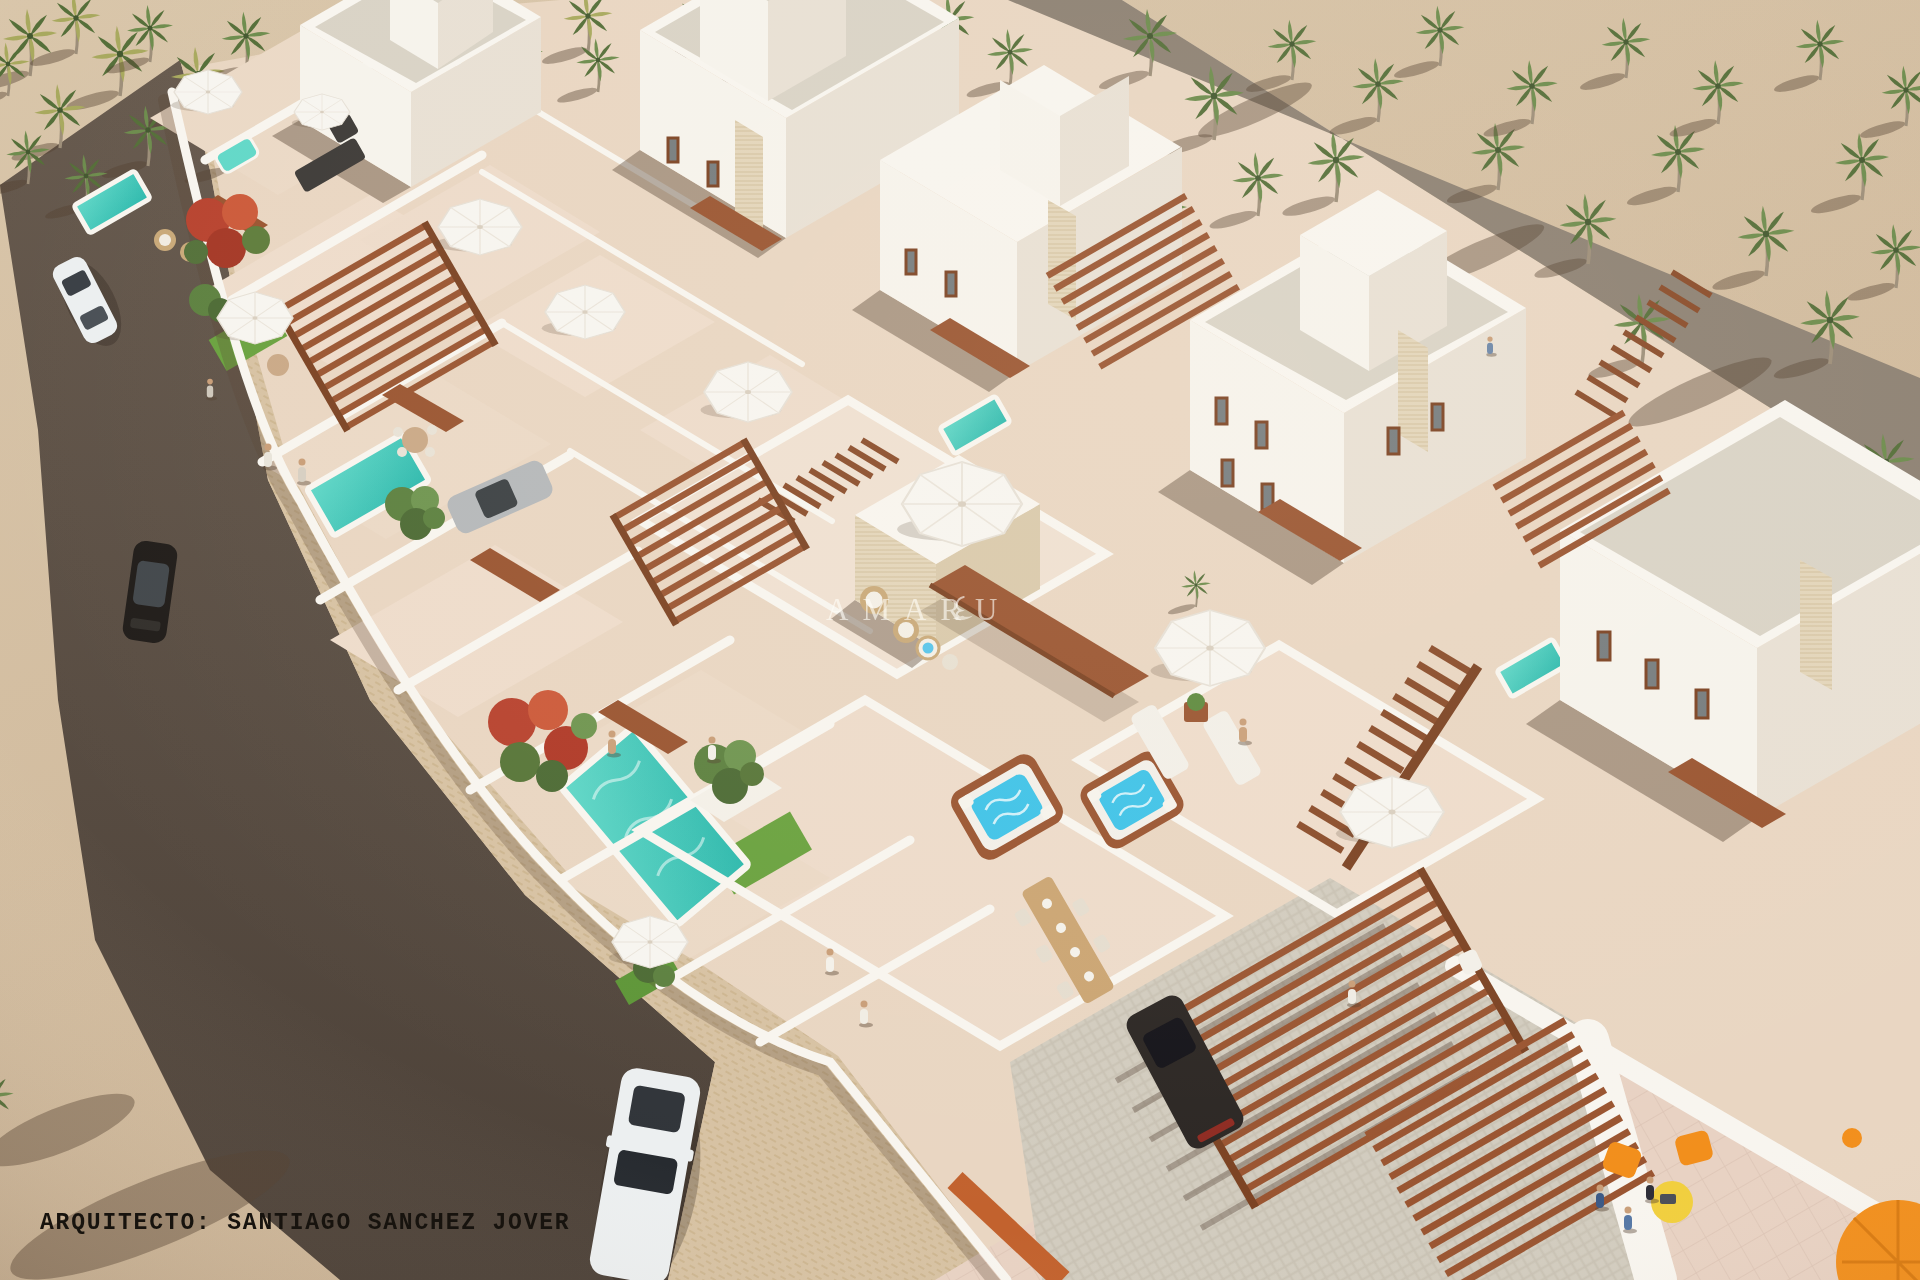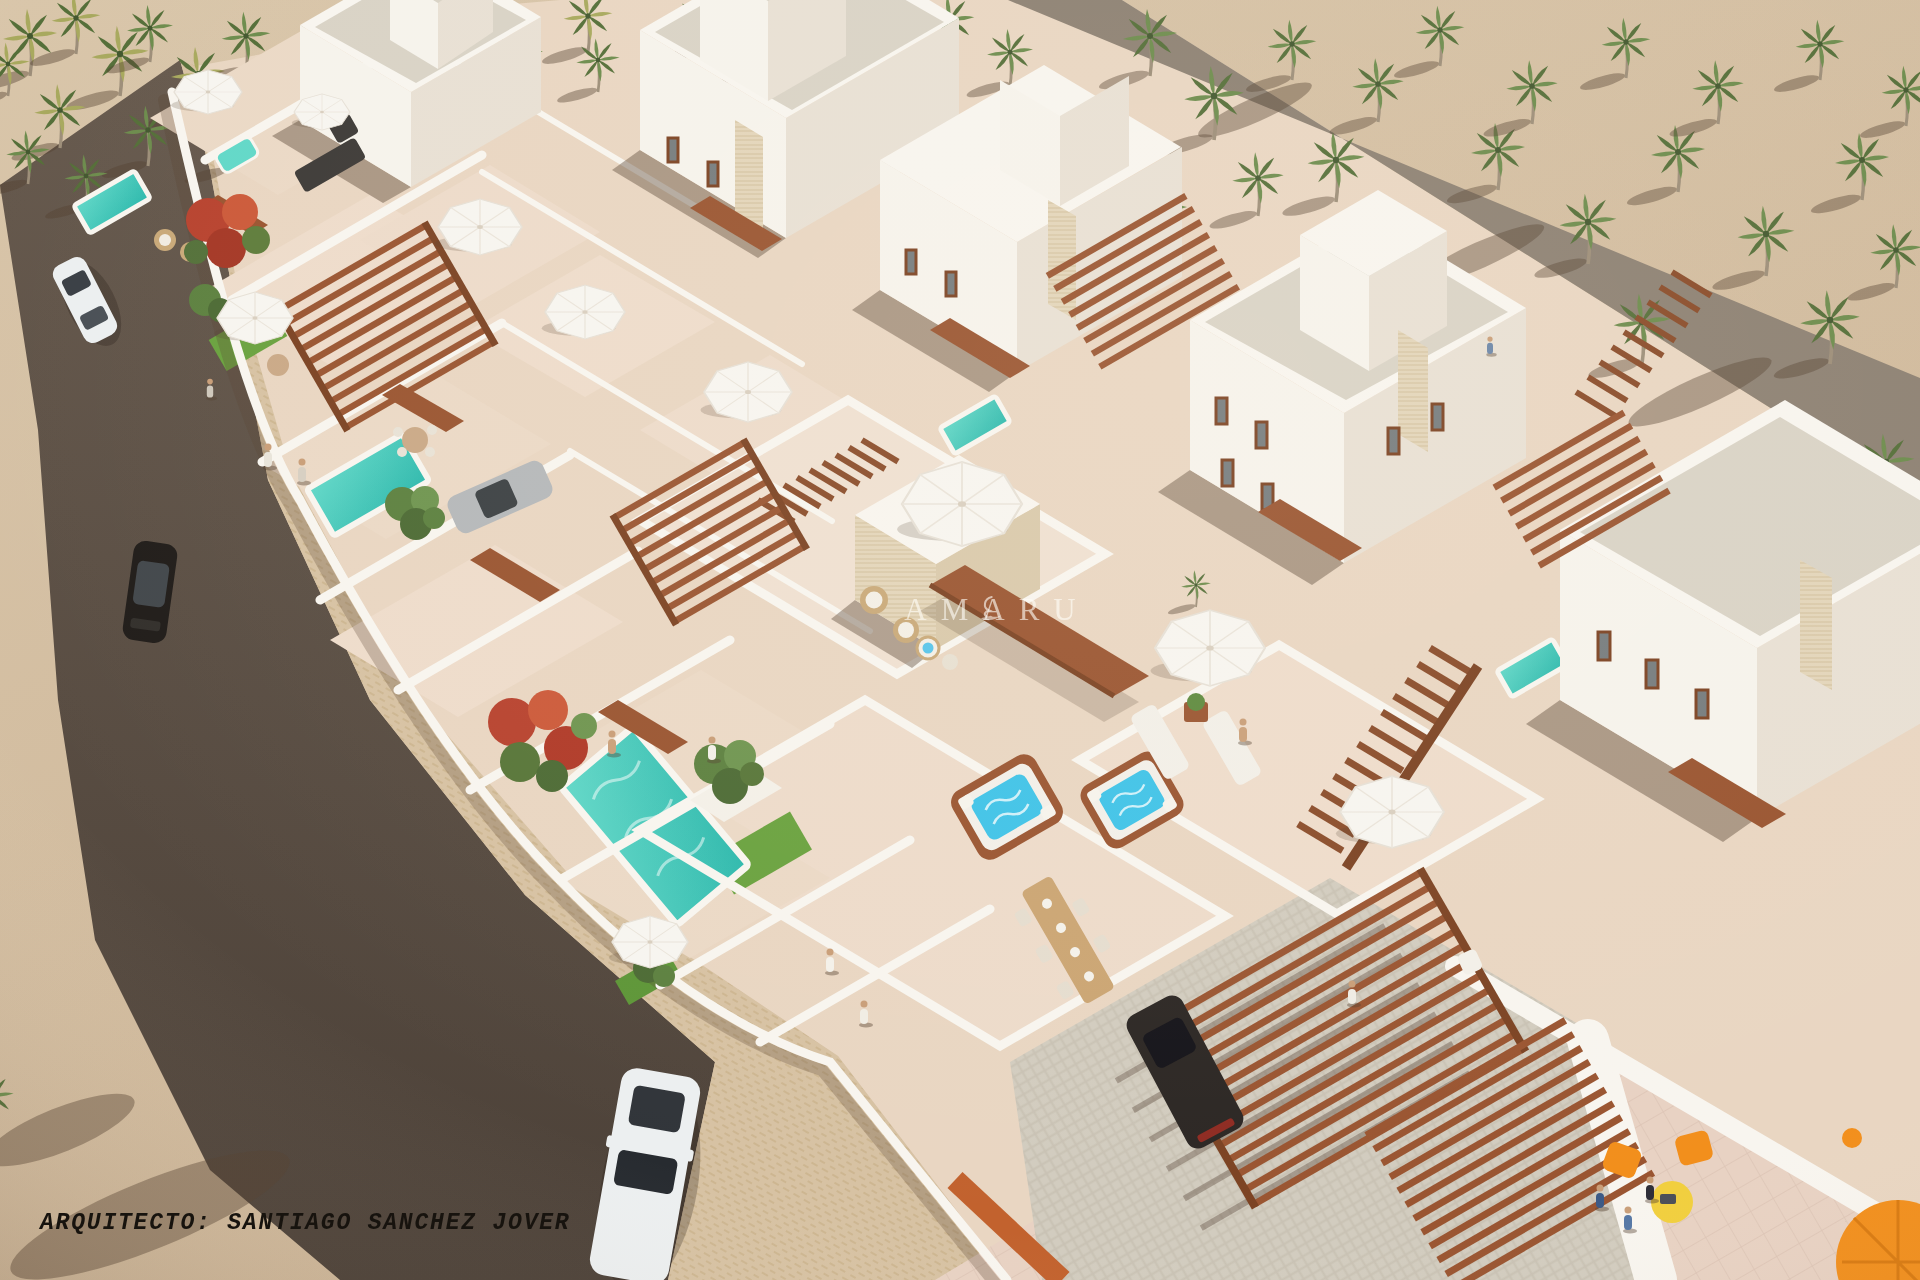--- a/index.html
+++ b/index.html
@@ -1,26 +1,26 @@
 <!DOCTYPE html>
 <html style="--sand: #d3bd9e; --sand-light: #dcc9ae; --road-top: #675a4e; --road-bottom: #4c4138; --side: #d7c2a3; --side-dash: #cdb691; --floor: #e9d6c2; --tile: #e8d2c3; --tile-line: #dcc4b5; --wall: #f8f5ef; --face-bright: #f6f3ec; --face-shade: #e8e0d4; --gravel: #d9d3c6; --stone: #e3d5ba; --stone-line: #d2c09c; --lane: #8d8173; --cob: #c9c2b4; --cob-light: #d2ccbf; --pool: #2cb8ac; --pool-light: #62d8c8; --jacuzzi-water: #3fc3e8; --wood: #9a5531; --wood-dark: #7c4323; --terracotta: #c2622e; --lawn: #6aa23f; --palm1: #6d8c4d; --palm2: #556f39; --palm3: #a8a95e; --trunk: #9d8e79; --shadow: rgba(84,64,48,0.42); --red-tree: #b8432f; --car-white: #eceff0; --car-black: #211d1a; --car-silver: #b5b8ba; --car-dark: #2c2724; --accent-orange: #f28f1c; --accent-yellow: #f1cf3e; --skin: #c99e78;"><head>
 <meta charset="utf-8">
 <style>
   html,body{margin:0;padding:0;background:#222;}
   .stage{position:relative;width:1920px;height:1280px;overflow:hidden;
          background:var(--sand,#d3bd9e);font-family:"Liberation Sans",sans-serif;}
   svg{position:absolute;inset:0;display:block;}
-  .watermark{position:absolute;left:840px;top:592px;width:300px;text-align:center;
+  .watermark{position:absolute;left:812px;top:592px;width:300px;
     color:rgba(255,253,247,.62);pointer-events:none;}
   .watermark .logo{display:block;margin:0 auto 2px auto;width:34px;height:32px;}
   .watermark .brand{font-family:"Liberation Serif",serif;font-weight:400;
     font-size:31px;letter-spacing:14px;padding-left:14px;white-space:nowrap;}
   .credit{position:absolute;left:40px;top:1210px;
     font-family:"Liberation Mono",monospace;font-weight:bold;font-size:23px;
-    letter-spacing:1.8px;color:#17130e;white-space:nowrap;font-style:italic;}
+    letter-spacing:1.8px;color:#17130e;white-space:nowrap;}
   .fr{fill:url(#roadG)} .fside{fill:url(#pav)} .fcomp{fill:var(--floor,#e9d6c2)}
   .flane{fill:var(--lane,#8d8173)} .fcob{fill:url(#cob)}
   .t1{fill:#ebd9c6}.t2{fill:#eedccb}.t3{fill:#efe0d1}.t4{fill:#eddbca}.t5{fill:url(#tile)}
   .wl{stroke:var(--wall,#f8f5ef);fill:none;stroke-linecap:round}
   .w9{stroke-width:9}.w6{stroke-width:6}.w12{stroke-width:12}
   .wsh{stroke:rgba(90,68,50,.28);fill:none;stroke-linecap:round}
   .faceB{fill:var(--face-bright,#f6f3ec)} .faceS{fill:var(--face-shade,#e8e0d4)}
   .roofF{fill:var(--wall,#f8f5ef)} .grav{fill:var(--gravel,#d9d3c6)}
   .sh{fill:var(--shadow,rgba(84,64,48,.42))}
   .wood{fill:var(--wood,#9a5531)} .woodD{fill:var(--wood-dark,#7c4323)}

